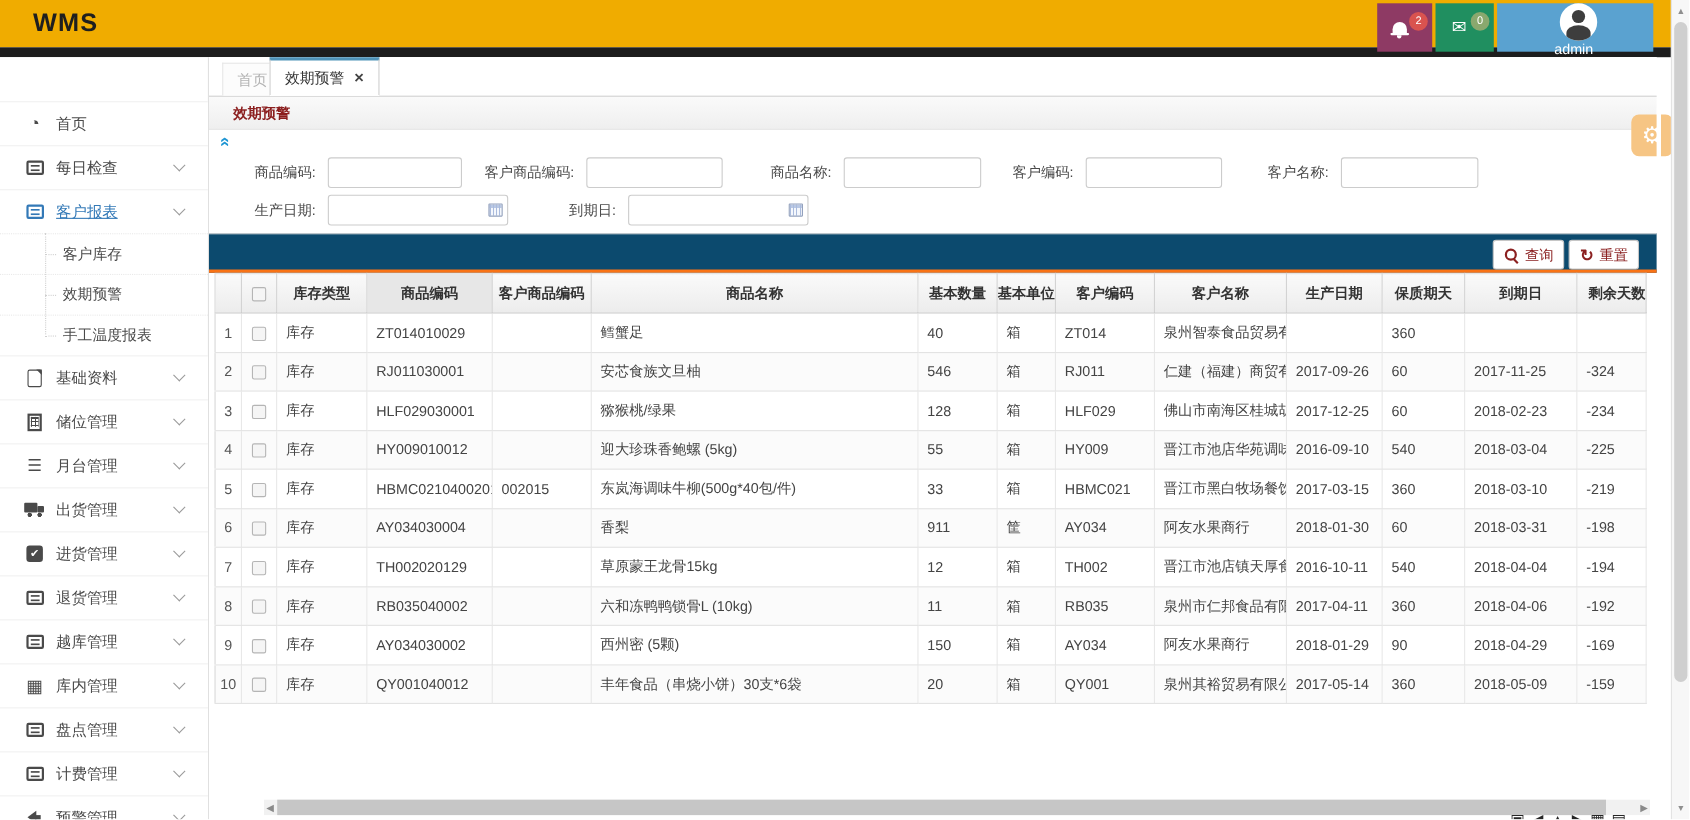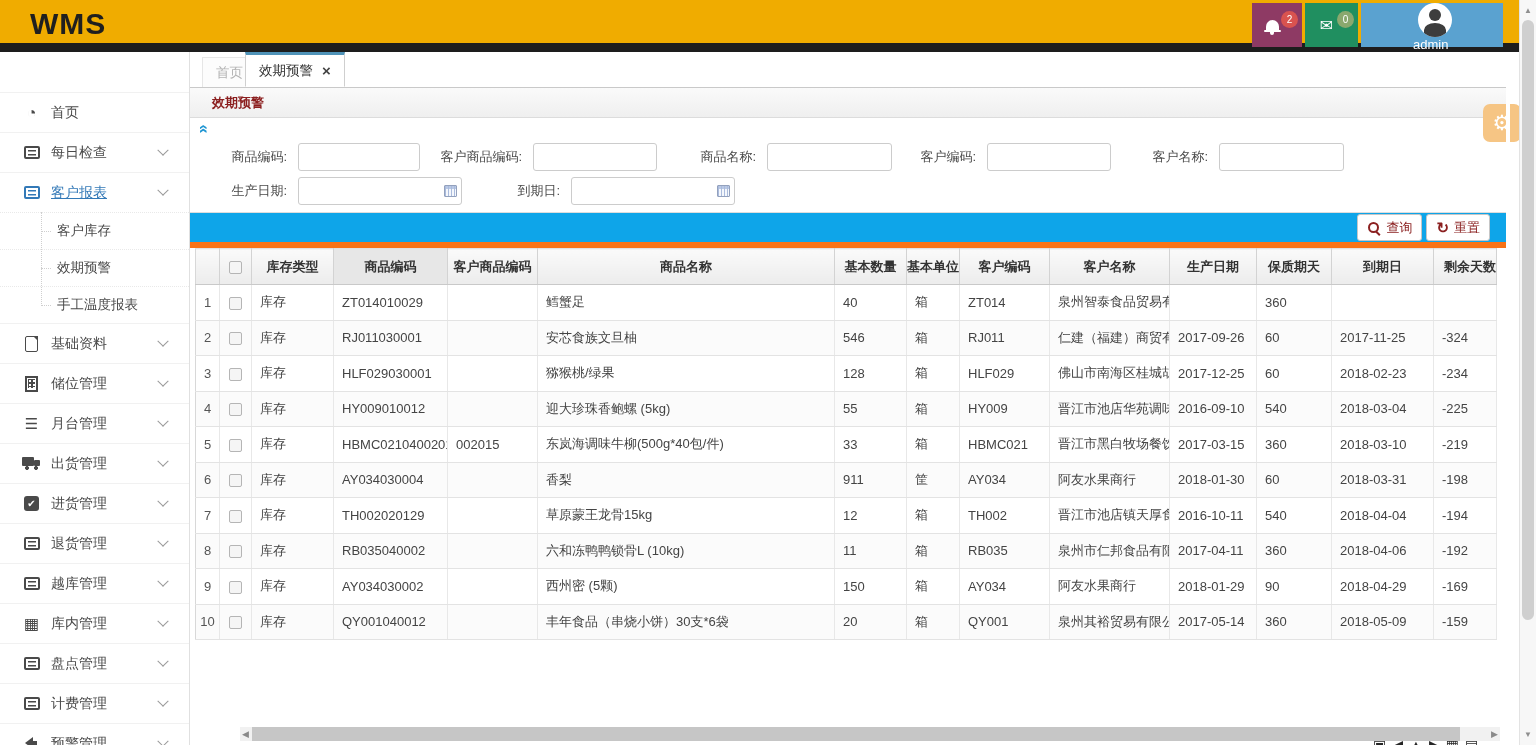--- a/index.html
+++ b/index.html
@@ -2,21 +2,21 @@
 <html><head>
 <meta charset="utf-8">
 <style>
   * { box-sizing: border-box; margin: 0; padding: 0; }
   html,body { width:1536px; height:745px; overflow:hidden; }
   body { font-family: "Liberation Sans", "DejaVu Sans", sans-serif; background:#fff; }
   .screen { position:relative; width:1536px; height:745px; background:#fff; overflow:hidden; }
 
   
   .topbar { position:absolute; left:0; top:0; width:1519px; height:43px; background:#F0AC00; }
-  .logo { position:absolute; left:30px; top:7px; font-size:30px; font-weight:600; color:#1f1f1f; letter-spacing:1px; }
+  .logo { position:absolute; left:30px; top:7px; font-size:23px; font-weight:600; color:#1f1f1f; letter-spacing:1px; }
   .darkstrip { position:absolute; left:0; top:43px; width:1519px; height:9px; background:#1d1d1d; }
   .topbox { position:absolute; top:3px; height:44px; display:flex; align-items:center; justify-content:center; }
   .box-bell { left:1252px; width:50px; background:#8E3A64; }
   .box-mail { left:1305px; width:53px; background:#208F60; }
   .box-user { left:1361px; width:142px; background:#5AA2D0; justify-content:flex-start;flex-direction:column; }
   .badge { position:absolute; width:17px; height:17px; border-radius:50%; font-size:10px; color:#fff;
            display:flex; align-items:center; justify-content:center; top:8px; right:4px; }
   .badge-red { background:#D9534F; }
   .badge-green { background:#8AA86E; }
   .i-bell { position:relative; width:13px; height:10px; background:#fff; border-radius:7px 7px 0 0; margin-right:10px; }
@@ -99,21 +99,21 @@
   .frow { position:absolute; left:13px; display:flex; align-items:center; height:30px;gap:11px; }
   .frow1 { top:24px; } .frow2 { top:58px; }
   .flabel { font-size:13px; color:#4a4a4a; text-align:right; white-space:nowrap; overflow:hidden; flex:0 0 auto; }
   .finput { height:28px; border:1px solid #ccc; border-radius:3px; background:#fff; flex:0 0 auto; padding:0 6px; font-size:13px; color:#333; }
   .fwrap { position:relative; flex:0 0 auto; }
   .fwrap .finput { width:100%; padding-right:20px; }
   .i-calendar { position:absolute; right:5px; top:8px; width:13px; height:12px; border:1px solid #93a1bd; border-radius:1px;
     background:linear-gradient(#b9c8e4 0 3px,#f4f7fc 3px);
     background-image:repeating-linear-gradient(90deg,#aabbdd 0 1px,transparent 1px 3px),linear-gradient(#b9c8e4 0 3px,#f4f7fc 3px); }
 
-  .ftoolbar { position:absolute; left:0; top:160px; right:0; height:36px; background:#0ea5e9; border-top:1px solid #ddd; border-bottom:6px solid #f97316; display:flex; align-items:center; justify-content:flex-end; padding-right:16px; gap:4px; }
+  .ftoolbar { position:absolute; left:0; top:160px; right:0; height:36px; background:#0c4a6e; border-top:1px solid #ddd; border-bottom:3px solid #f97316; display:flex; align-items:flex-end; justify-content:flex-end; padding-right:16px; gap:4px; }
   .btn { height:27px; display:flex; align-items:center; gap:5px; background:#fff; border:1px solid #c6c6c6; border-radius:3px; padding:0 9px; font-size:13px; color:#8B2020; cursor:pointer; }
   .i-search { position:relative; width:14px; height:14px; }
   .i-search::before { content:""; position:absolute; left:1px; top:1px; width:7px; height:7px; border:2px solid #8B2020; border-radius:50%; }
   .i-search::after { content:""; position:absolute; left:10px; top:10px; width:5px; height:2px; background:#8B2020; transform:rotate(45deg); transform-origin:0 0; }
   .i-refresh::before { content:"↻"; font-size:15px; font-weight:bold; color:#8B2020; }
 
   
   .grid { position:absolute; left:5px; top:196px; }
   table { border-collapse:collapse; table-layout:fixed; width:1301px; border-left:1px solid #d8d8d8; }
   thead th { height:36px; background:linear-gradient(#fafafa,#ececec); border-right:1px solid #d3d3d3; border-bottom:1px solid #c9c9c9; border-top:1px solid #e2e2e2; font-size:13px; font-weight:bold; color:#333; text-align:center; white-space:nowrap; overflow:hidden; }

